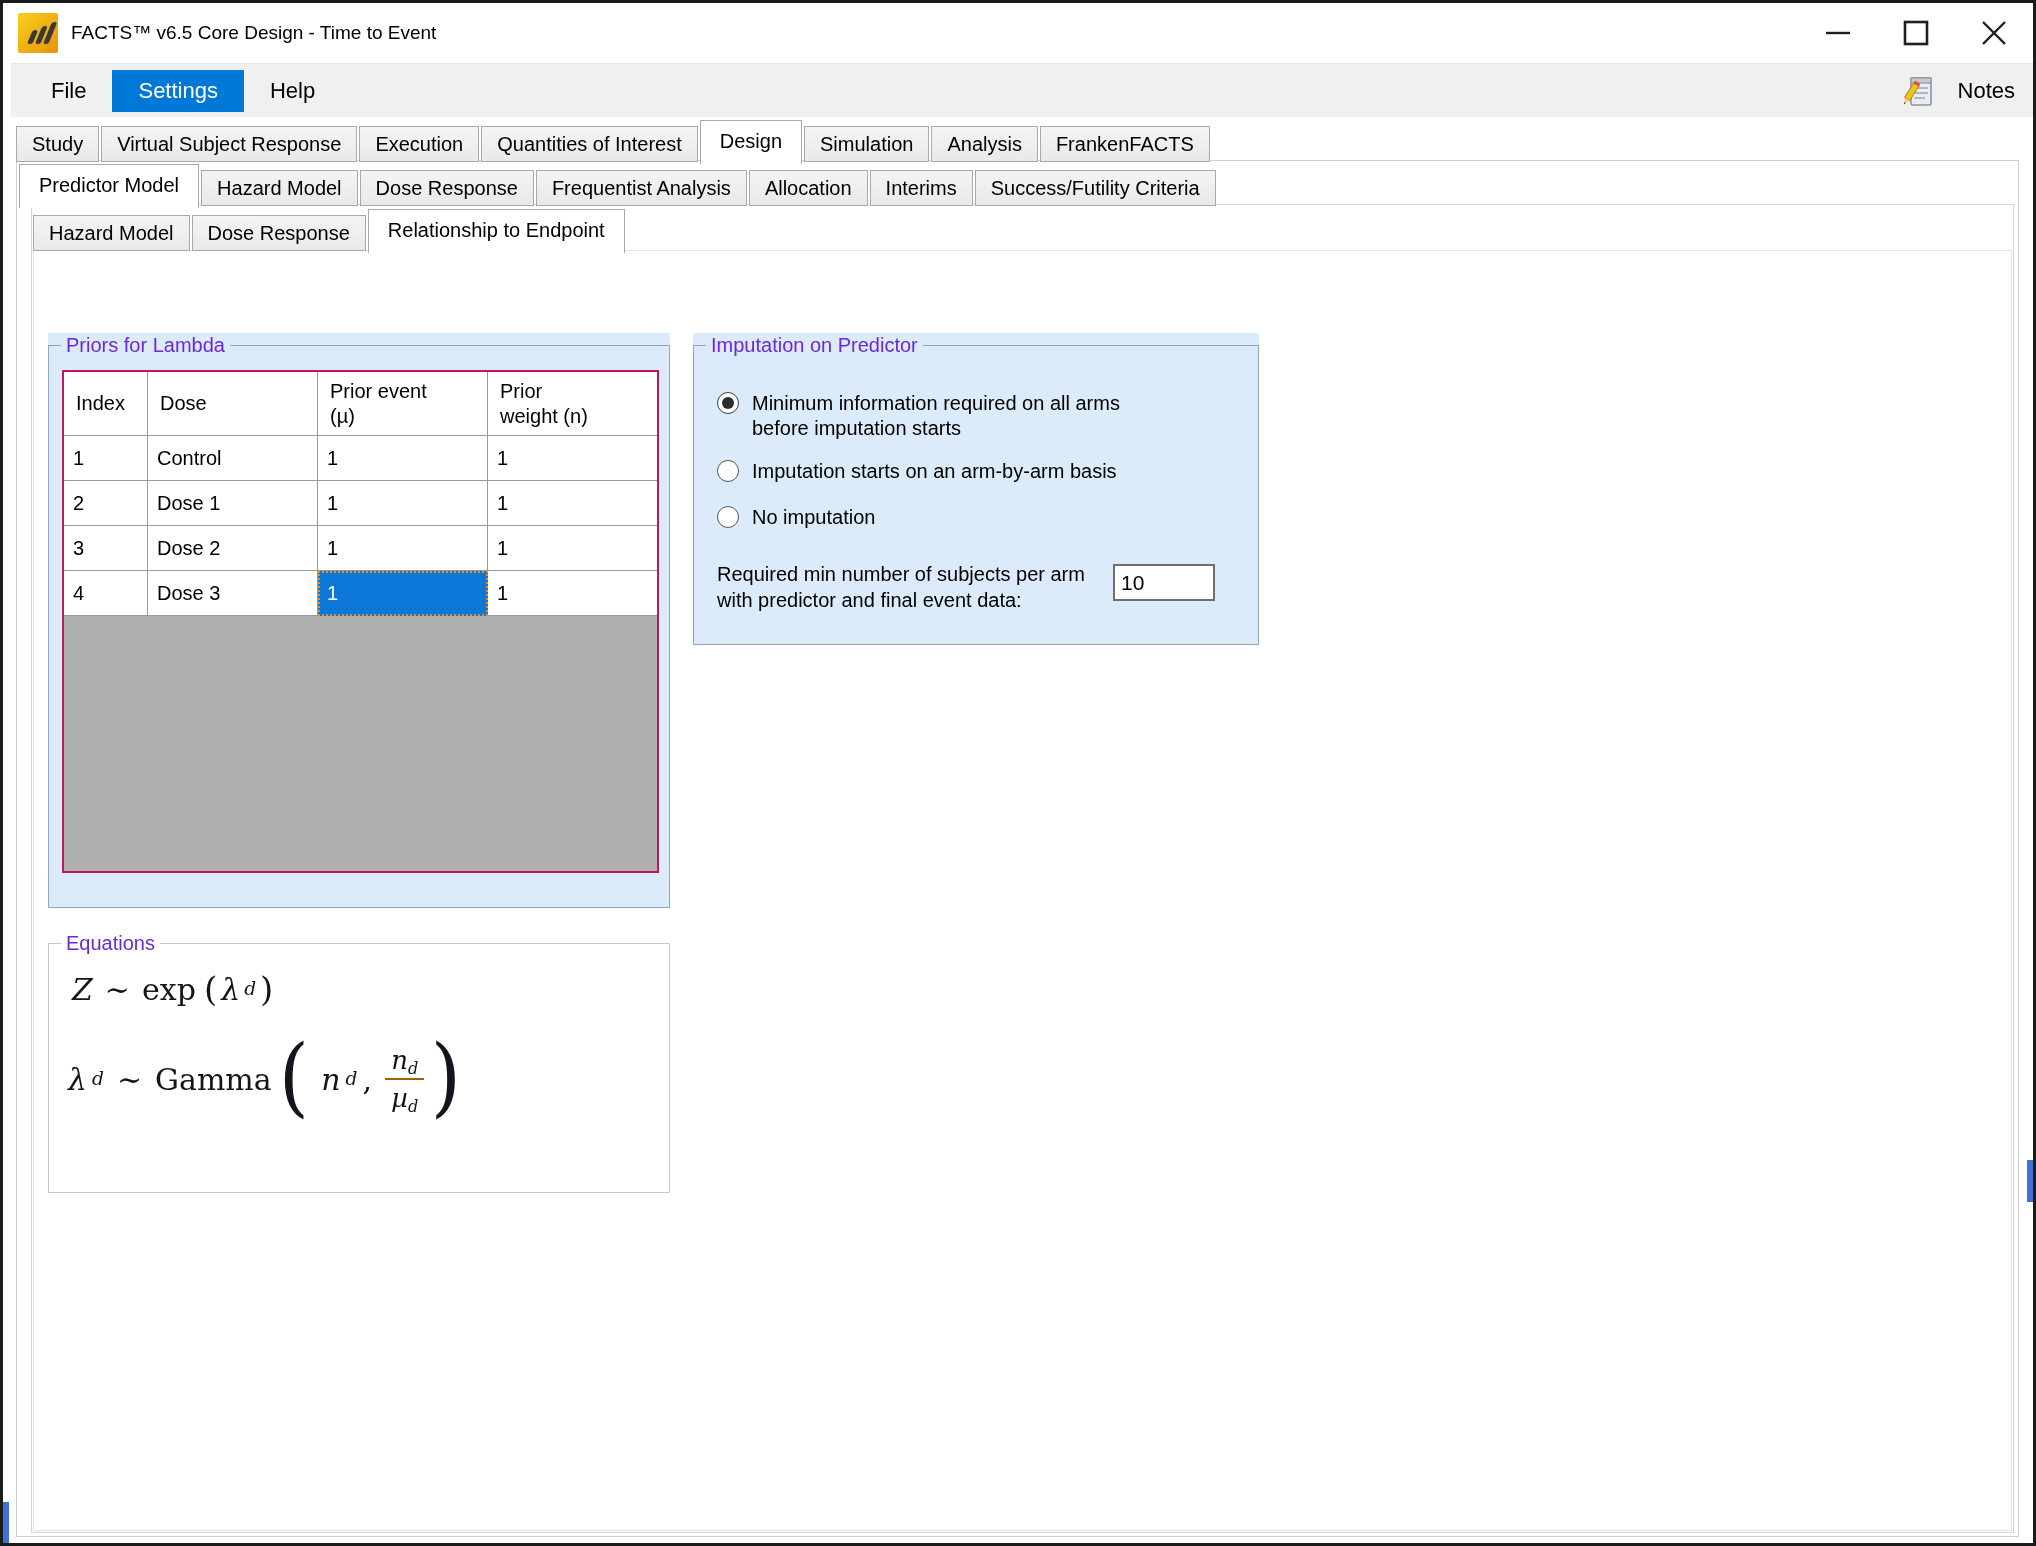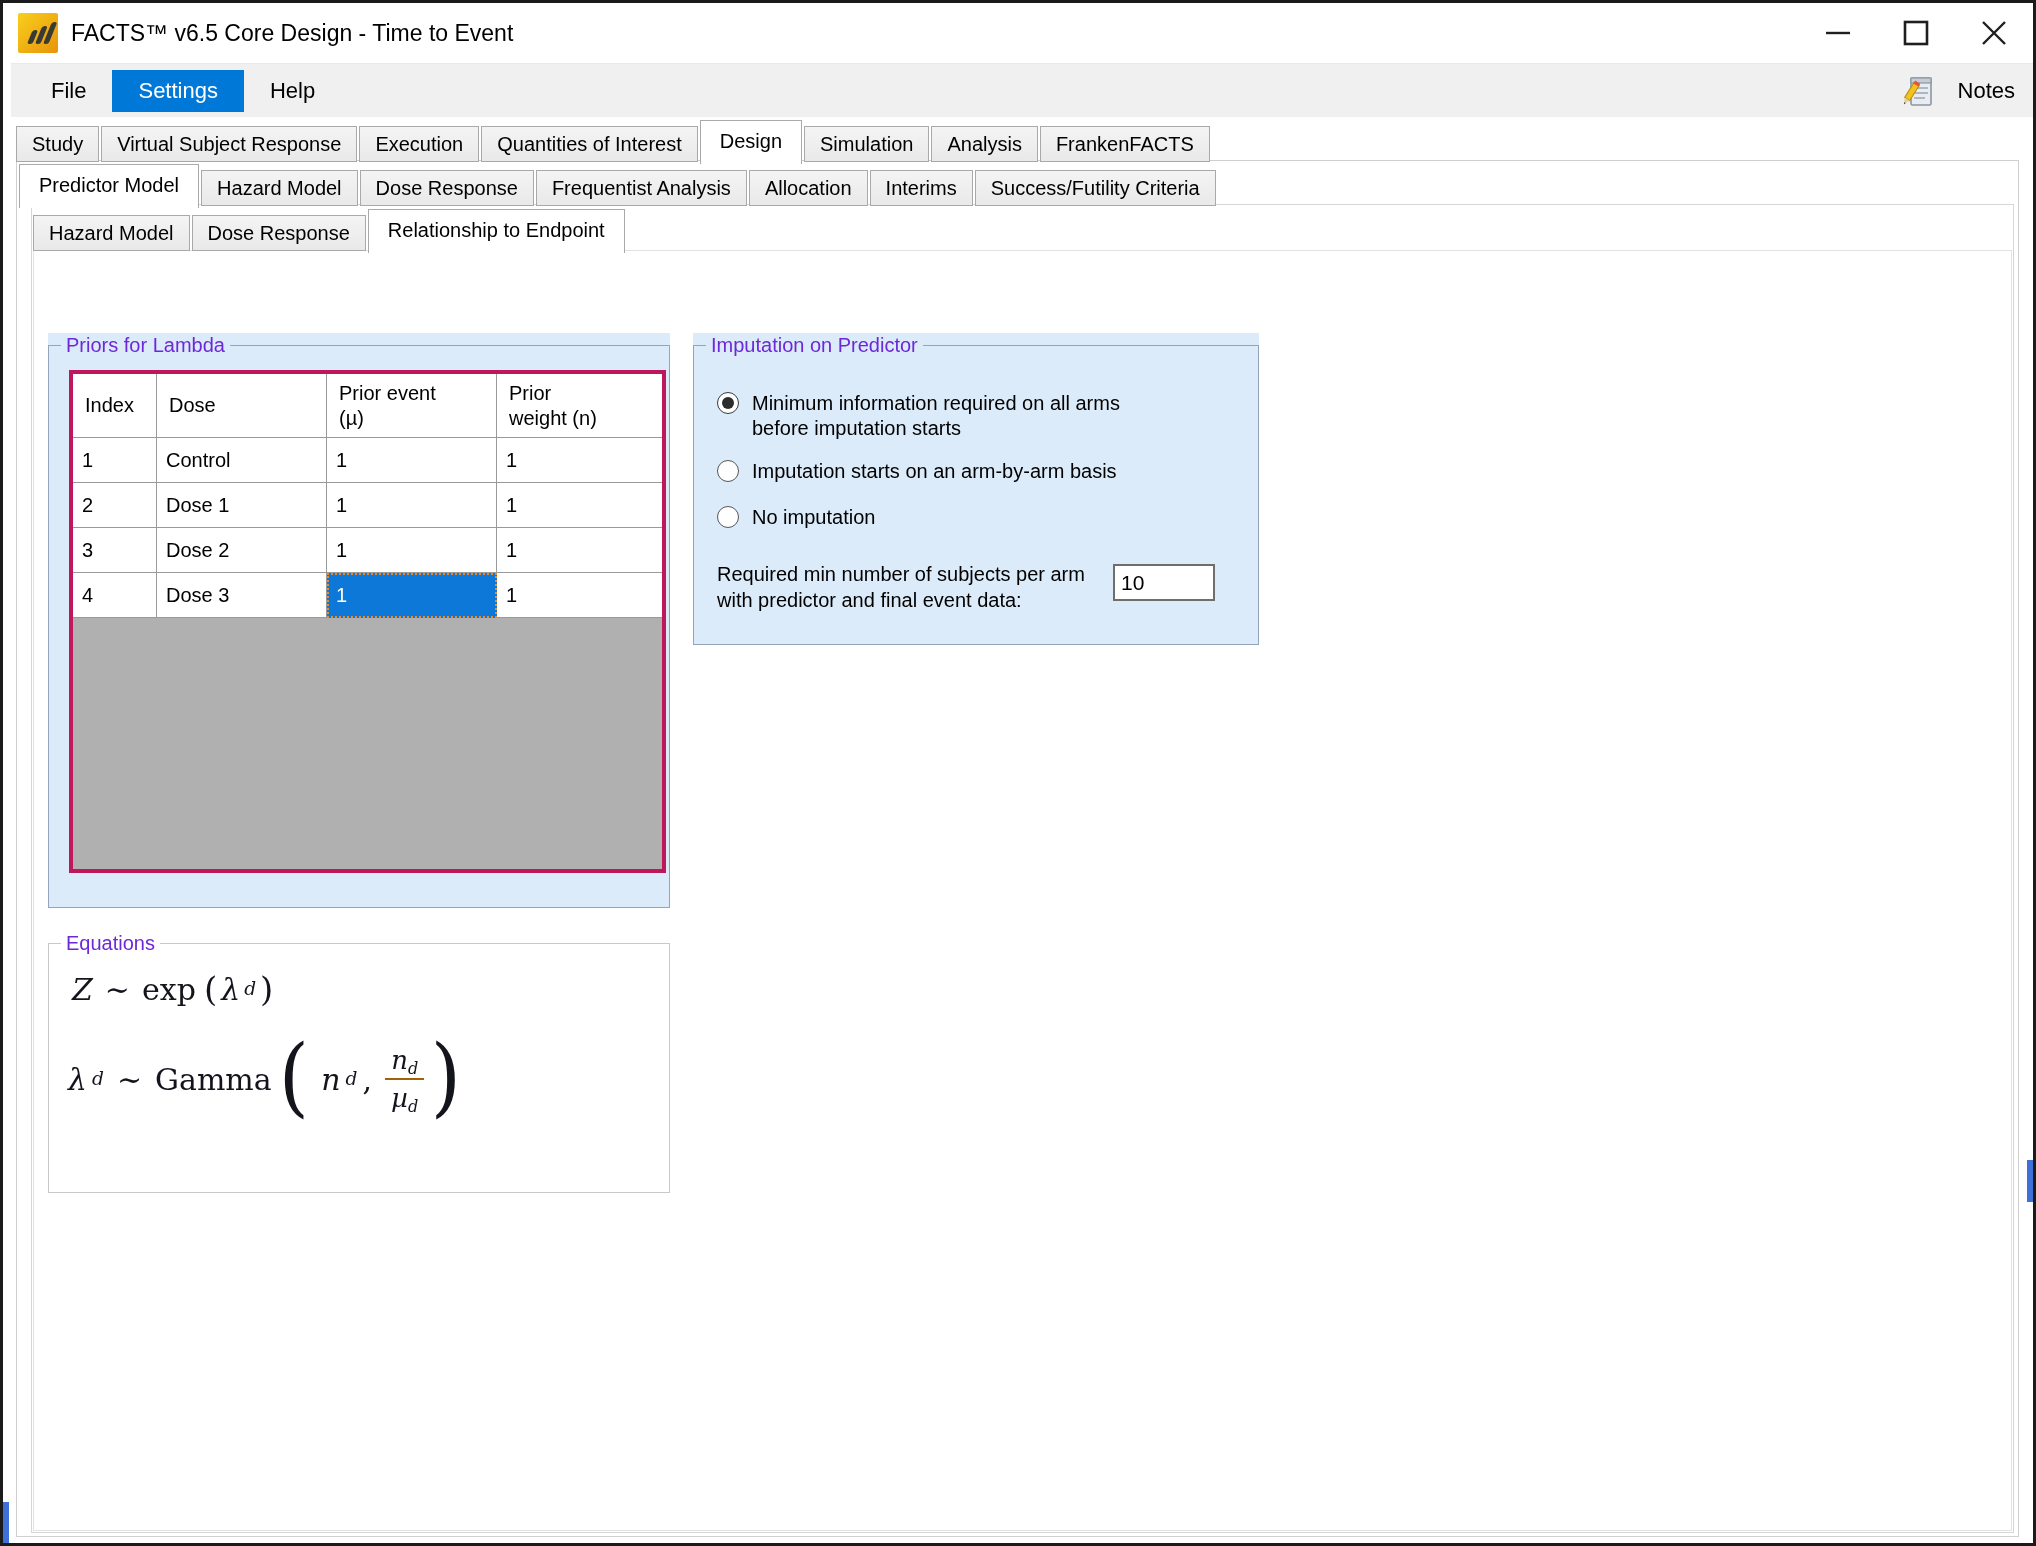--- a/index.html
+++ b/index.html
@@ -5,21 +5,21 @@
   html,body { margin:0; padding:0; background:#fff; }
   * { box-sizing:border-box; }
   .window {
     position:relative; width:2036px; height:1546px; background:#ffffff;
     border:3px solid #1b1b1b; overflow:hidden;
     font-family:"Liberation Sans", sans-serif; color:#000;
   }
   
   .titlebar { position:absolute; left:0; top:0; right:0; height:60px; background:#fff; display:flex; align-items:center; }
   .app-icon { width:40px; height:40px; margin-left:15px; flex:0 0 auto; }
-  .title-text { margin-left:13px; font-size:23px; }
+  .title-text { margin-left:13px; font-size:19px; }
   .win-controls { margin-left:auto; display:flex; height:100%; }
   .win-btn { width:78px; height:100%; display:flex; align-items:center; justify-content:center; cursor:default; }
   .win-btn svg { display:block; }
   
   .menubar { position:absolute; left:8px; top:60px; right:0; height:54px; background:#f0f0f0; border-top:1px solid #e8e8e8; display:flex; align-items:center; font-size:22px; }
   .menu-item { height:42px; line-height:42px; padding:0 26px; }
   .menu-item:first-child { margin-left:14px; }
   .menu-item.active { background:#0078d7; color:#fff; }
   .notes-btn { margin-left:auto; margin-right:18px; display:flex; align-items:center; gap:24px; font-size:22px; }
   
@@ -44,21 +44,21 @@
   .gbox { position:absolute; z-index:4; }
   .gbox-fill { position:absolute; inset:0; }
   .gbox-border { position:absolute; left:0; right:0; top:12px; bottom:0; border:1px solid #93a5ba; }
   .gbox.white .gbox-border { border-color:#c9c9c9; }
   .gbox-title { position:absolute; top:0; left:13px; padding:0 5px; font-size:20px; line-height:24px; color:#6d28d9; z-index:5; }
   .gbox.blue .gbox-fill { background:#dcebfa; }
   .gbox.blue .gbox-title { background:#dcebfa; }
   .gbox.white .gbox-fill { background:#fff; }
   .gbox.white .gbox-title { background:#fff; }
   
-  .ptable { position:absolute; left:21px; top:37px; width:597px; height:503px; border:4px solid #be185d; background:#b0b0b0; display:flex; flex-direction:column; z-index:5; }
+  .ptable { position:absolute; left:14px; top:37px; width:597px; height:503px; border:2px solid #be185d; background:#b0b0b0; display:flex; flex-direction:column; z-index:5; }
   .trow { display:flex; flex:0 0 auto; }
   .trow.header { height:64px; }
   .trow.data { height:45px; }
   .tcell {
     border-right:1px solid #9a9a9a; border-bottom:1px solid #9a9a9a;
     background:#fff; font-size:20px; display:flex; flex-direction:column;
     justify-content:center; padding-left:9px; overflow:hidden;
   }
   .trow .tcell:last-child { border-right:none; }
   .c0 { width:84px; } .c1 { width:170px; } .c2 { width:170px; } .c3 { flex:1; }

